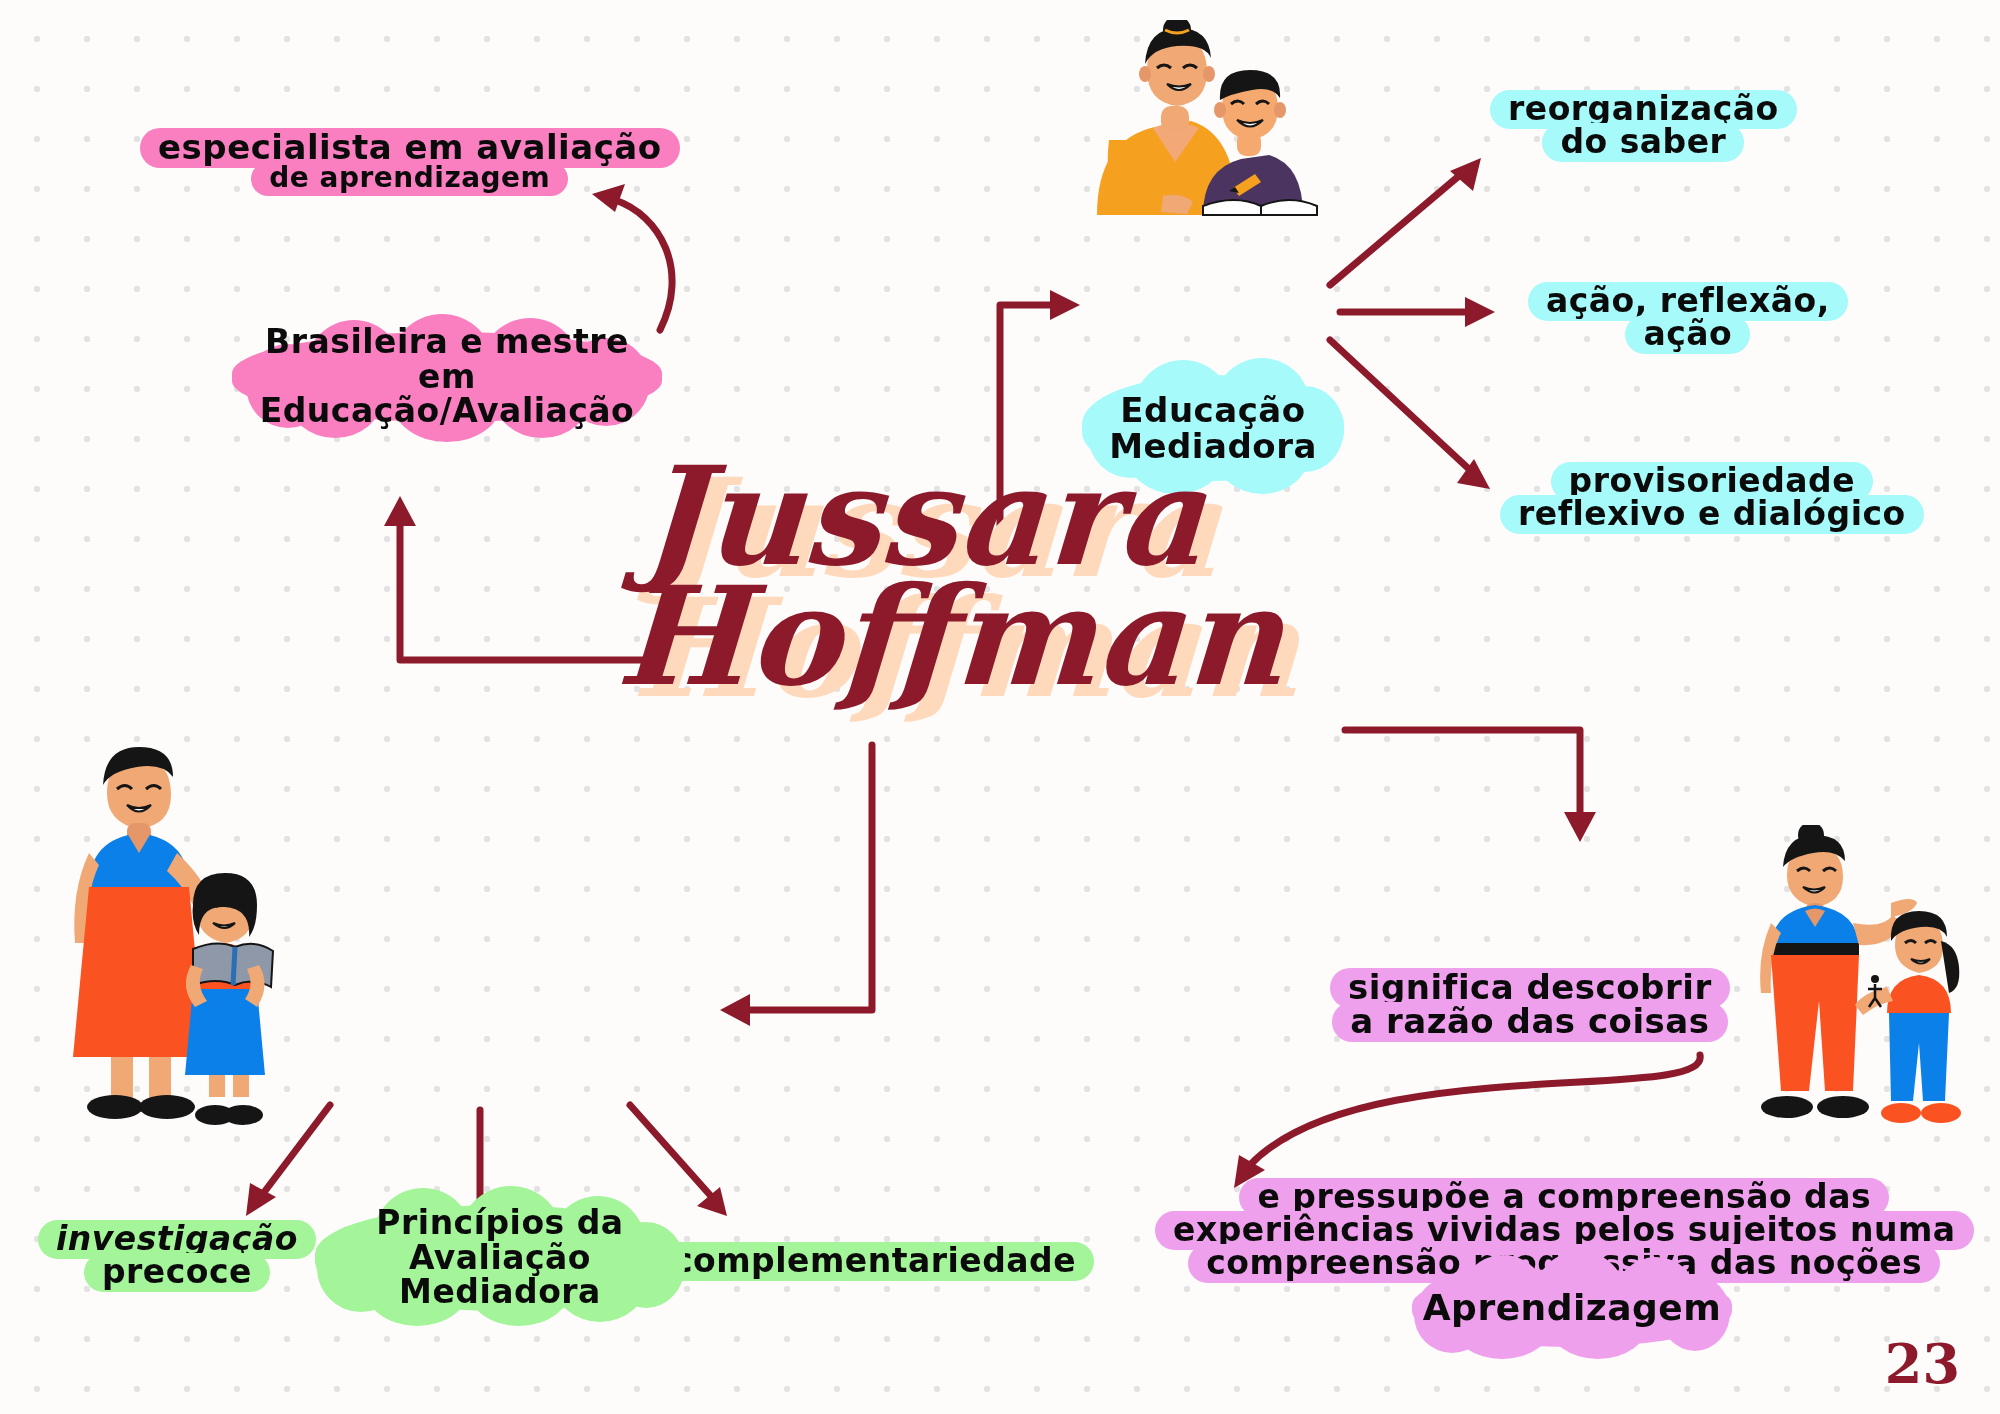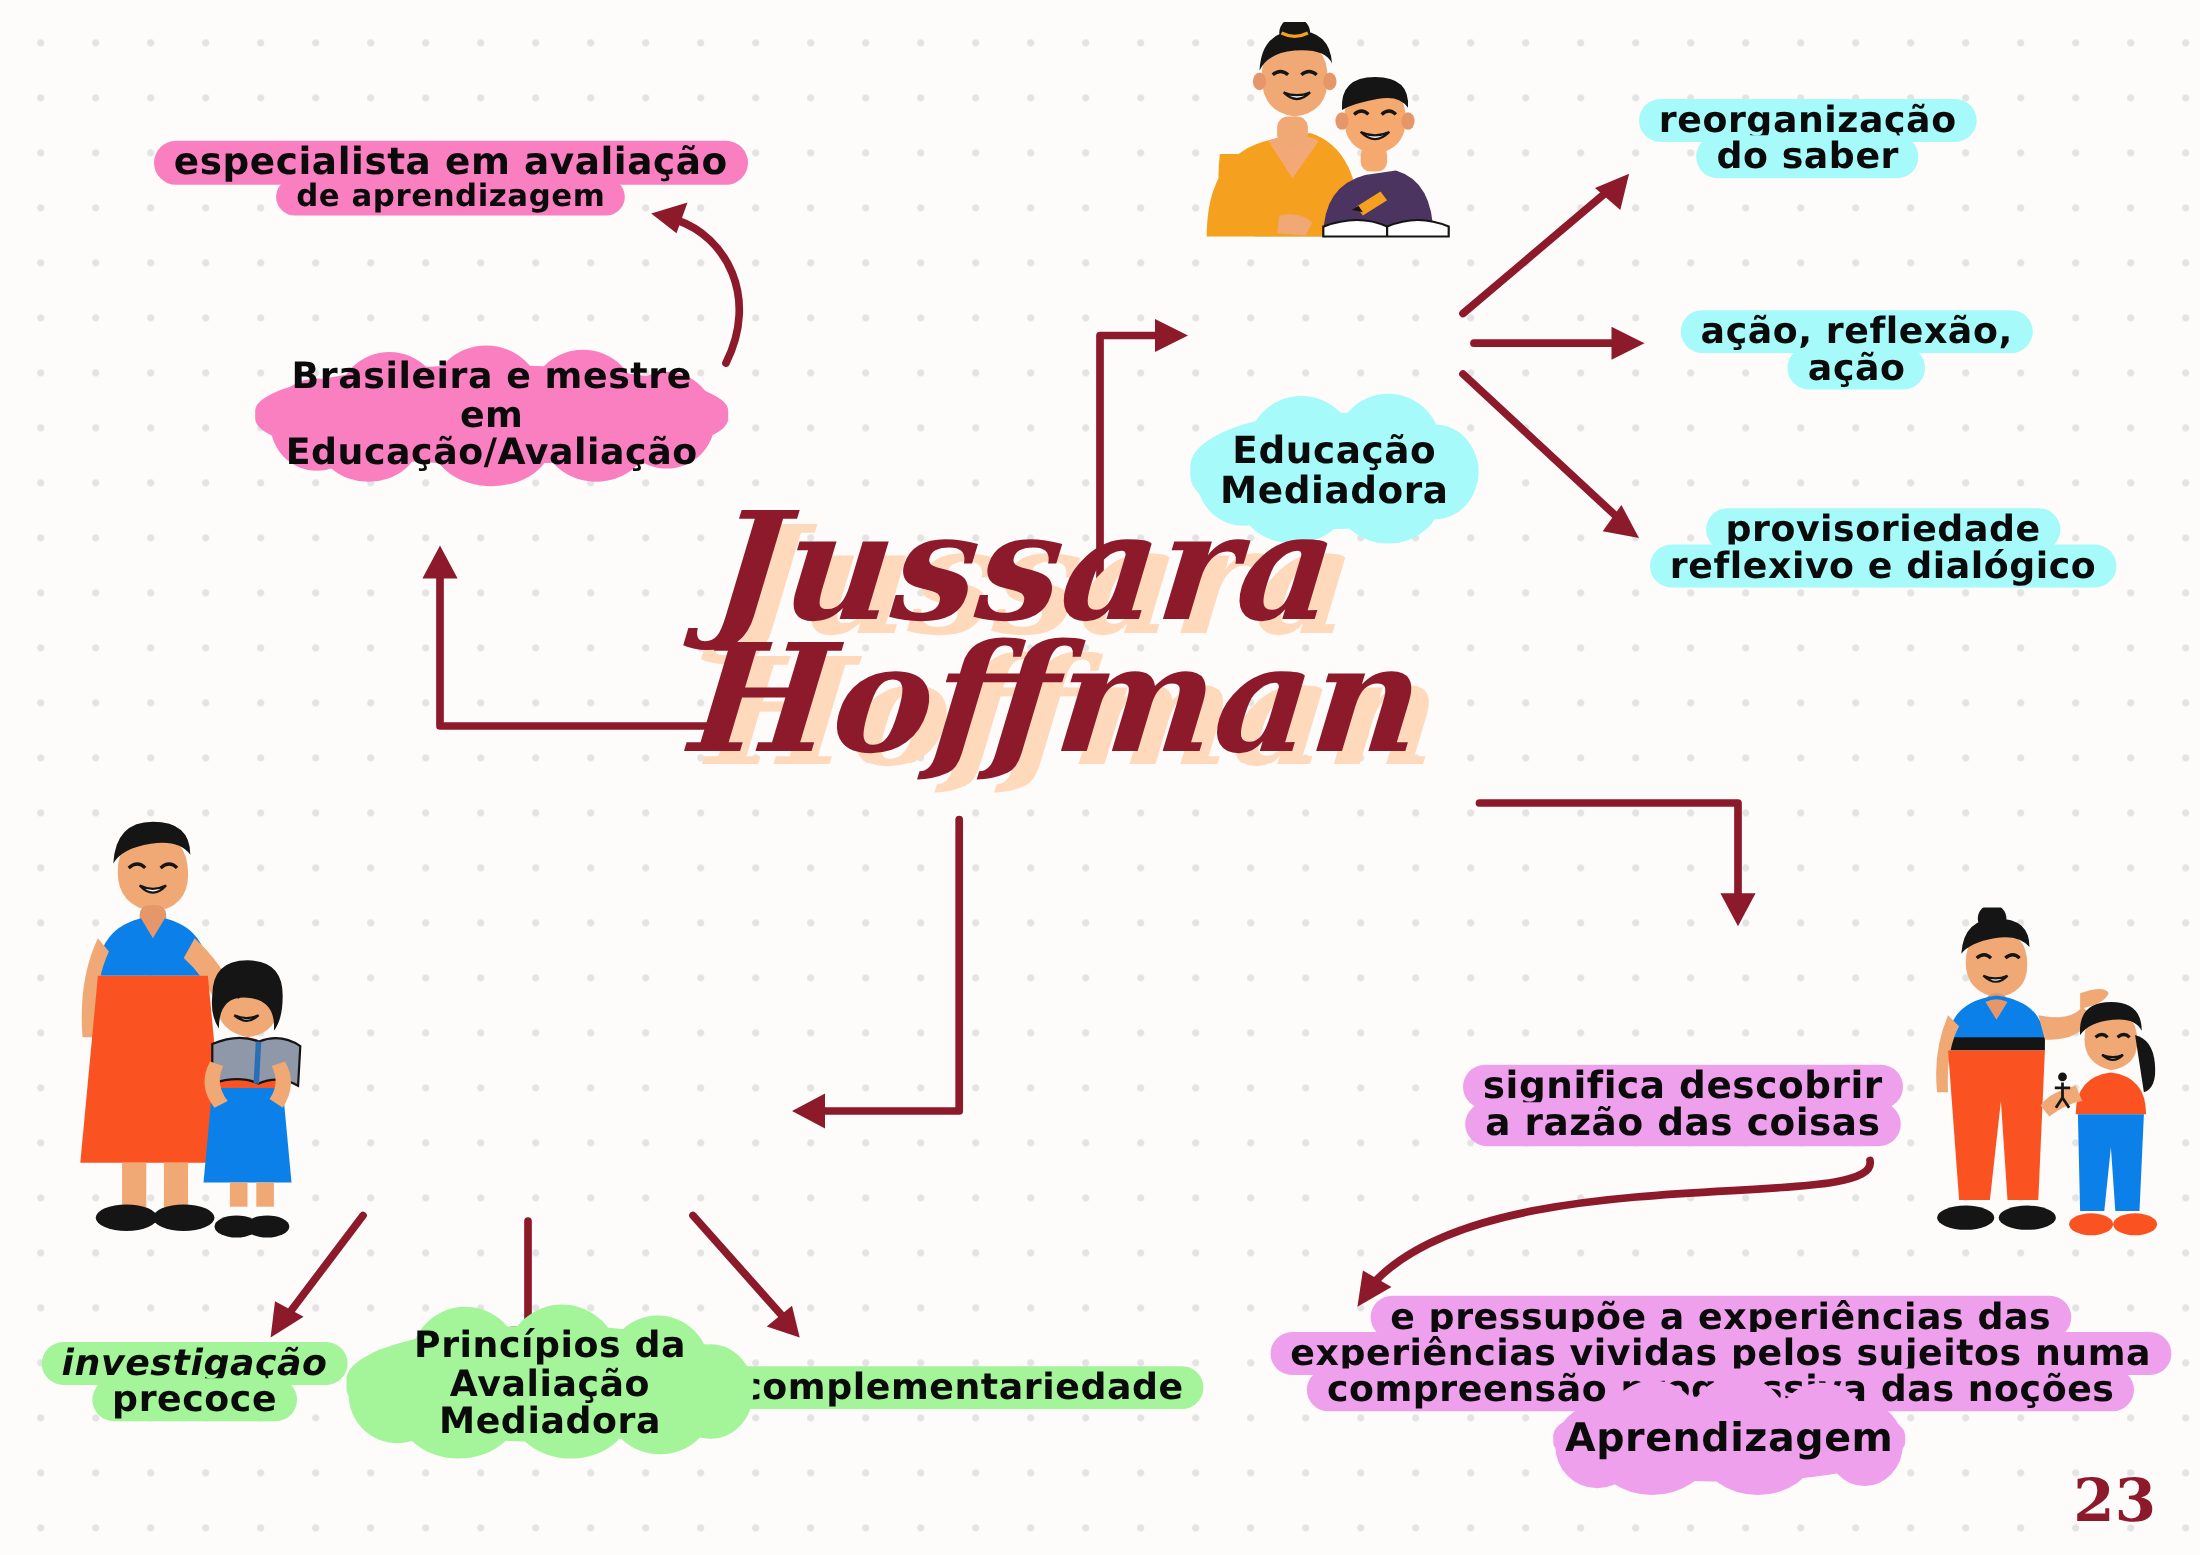--- a/index.html
+++ b/index.html
@@ -354,21 +354,21 @@
 
   <div class="node" style="left:1330px;top:968px;">
     <div class="lines center">
       <span class="hl orchid" style="font-size:34px;">significa descobrir</span>
       <span class="hl orchid" style="font-size:34px;">a razão das coisas</span>
     </div>
   </div>
 
   <div class="node" style="left:1155px;top:1178px;">
     <div class="lines center">
-      <span class="hl orchid" style="font-size:33px;">e pressupõe a experiências das</span>
+      <span class="hl orchid" style="font-size:33px;">e pressupõe a compreensão das</span>
       <span class="hl orchid" style="font-size:33px;">experiências vividas pelos sujeitos numa</span>
       <span class="hl orchid" style="font-size:33px;">compreensão progressiva das noções</span>
     </div>
   </div>
 
   <div id="pageno">23</div>
 
 </div>
 
 </body></html>

